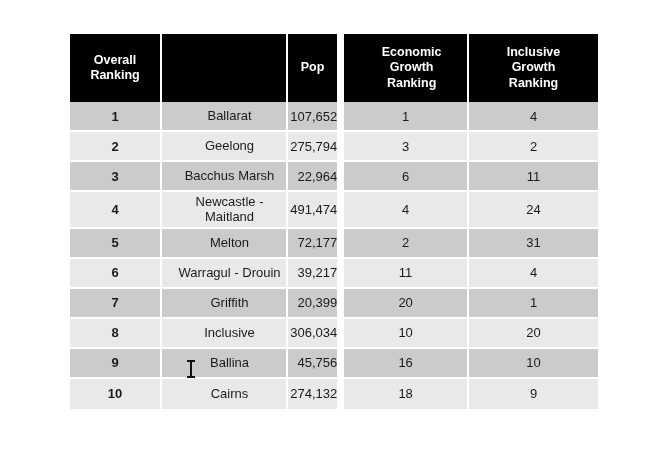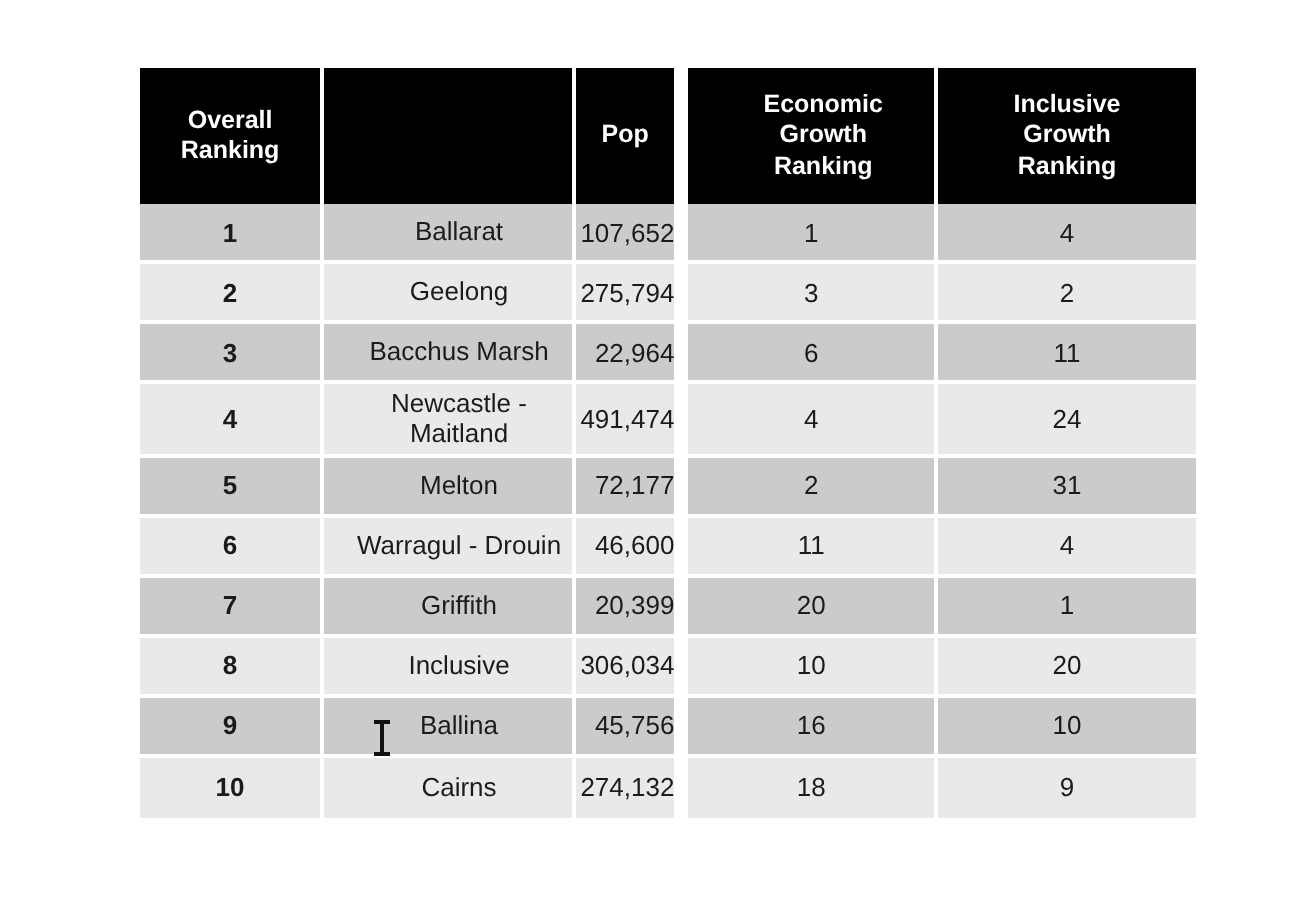--- a/index.html
+++ b/index.html
@@ -160,21 +160,21 @@
         <tr class="shade-dark">
           <td class="c-rank">5</td>
           <td class="c-city">Melton</td>
           <td class="c-pop">72,177</td>
           <td class="c-econ">2</td>
           <td class="c-incl">31</td>
         </tr>
         <tr class="shade-light">
           <td class="c-rank">6</td>
           <td class="c-city">Warragul - Drouin</td>
-          <td class="c-pop">46,600</td>
+          <td class="c-pop">39,217</td>
           <td class="c-econ">11</td>
           <td class="c-incl">4</td>
         </tr>
         <tr class="shade-dark">
           <td class="c-rank">7</td>
           <td class="c-city">Griffith</td>
           <td class="c-pop">20,399</td>
           <td class="c-econ">20</td>
           <td class="c-incl">1</td>
         </tr>

